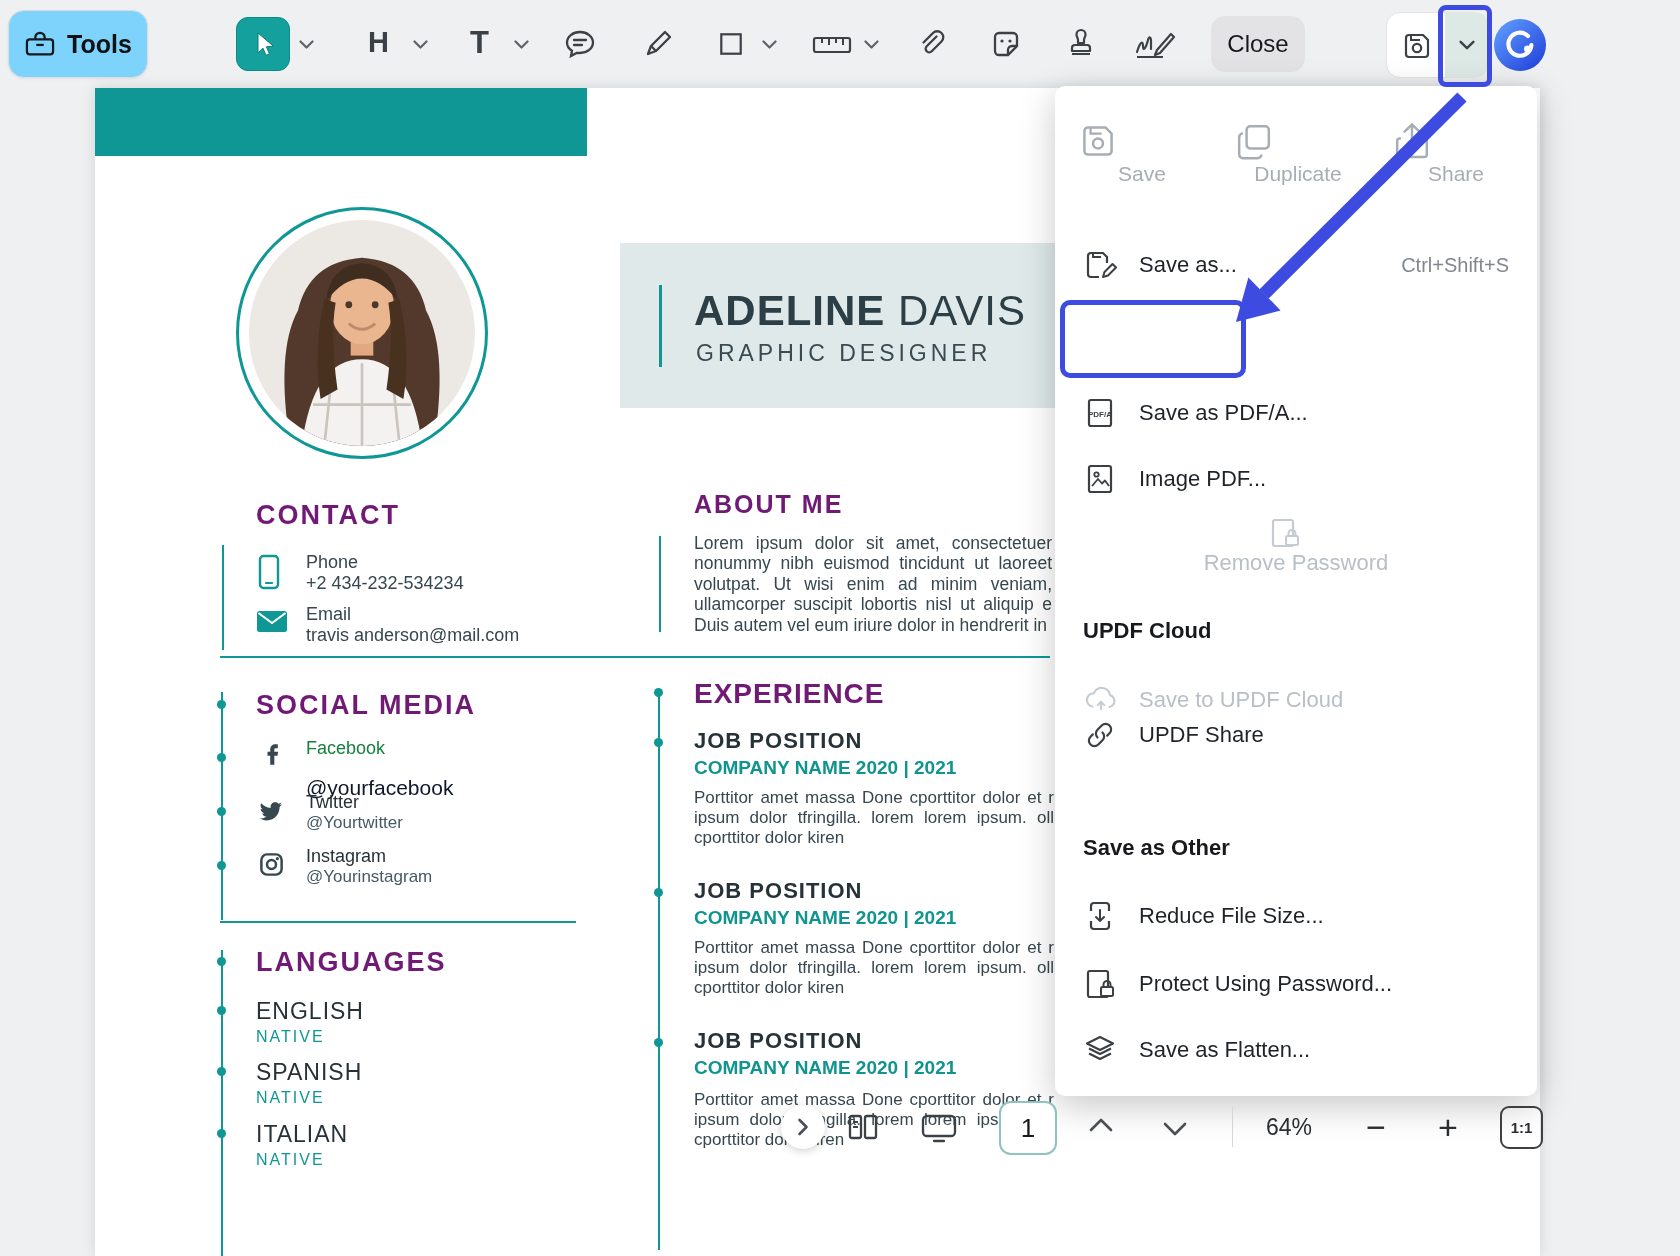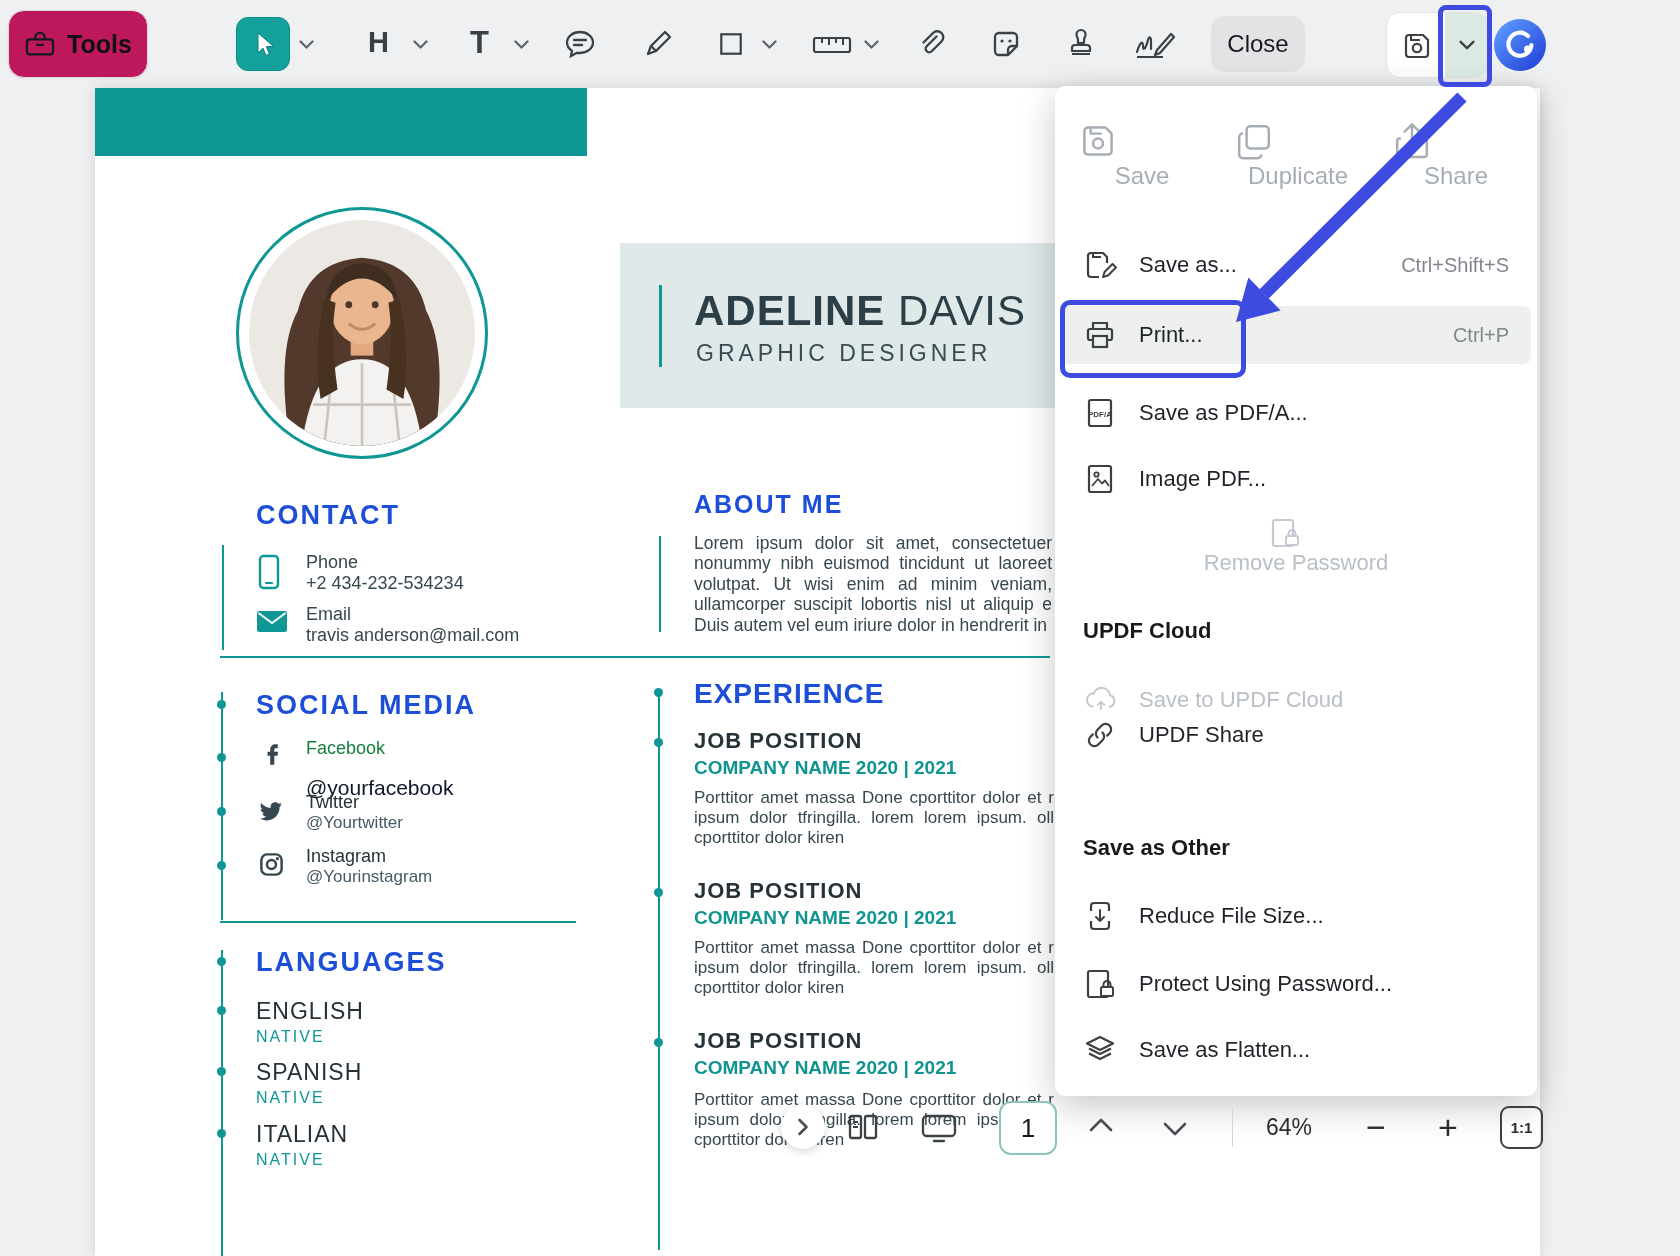--- a/index.html
+++ b/index.html
@@ -2,43 +2,43 @@
 <html><head>
 <meta charset="utf-8">
 <style>
   *{margin:0;padding:0;box-sizing:border-box}
   body{background:#d8d8da;font-family:"Liberation Sans",sans-serif}
   #app{position:relative;width:1680px;height:1256px;background:#eef0f1;overflow:hidden}
   .abs{position:absolute}
   .flexc{display:flex;align-items:center;justify-content:center}
   svg{display:block}
   
-  .tbtn{background:#be185d;border:1px solid #dddde0;border-radius:16px;box-shadow:0 1px 3px rgba(0,0,0,.06)}
+  .tbtn{background:#7dd3fc;border:1px solid #dddde0;border-radius:16px;box-shadow:0 1px 3px rgba(0,0,0,.06)}
   .chev{color:#5f6368}
   .ticon{color:#3c4145}
   
   .page{background:#fff;box-shadow:0 0 14px rgba(0,0,0,.12)}
   .teal-bg{background:#0e9795}
-  .sec-h{font-weight:700;color:#1d4ed8;letter-spacing:2px}
+  .sec-h{font-weight:700;color:#701a75;letter-spacing:2px}
   .vline,.hline{background:#0e9795}
   .dot{width:9px;height:9px;border-radius:50%;background:#0e9795;position:absolute}
   .body-txt{color:#37474f;text-align:justify;line-height:1.17}
   
   .menu{background:#fff;border-radius:10px;box-shadow:0 10px 36px rgba(0,0,0,.22)}
   .menu-row{position:absolute;left:6px;right:6px;height:58px;display:flex;align-items:center;padding:0 22px;border-radius:8px}
   .menu-row .mi{width:34px;height:34px;margin-right:22px;color:#3c4043;flex:none}
   .menu-row .lbl{font-size:22px;color:#1f2328}
   .menu-row .sc{margin-left:auto;font-size:20px;color:#82878f}
   .menu-row.dis .lbl{color:#b9bfc6}
   .menu-row.dis .mi{color:#c6cbd1}
   .menu-row.highlight{background:#edf0ec}
   .menu-h{position:absolute;left:28px;font-size:22px;font-weight:700;color:#17191c}
   .qa{position:absolute;width:130px;text-align:center;color:#a7adb4}
   .qa .mi{width:42px;height:42px;margin:0 auto 14px;color:#a7adb4}
-  .qa .lbl{font-size:24px}
+  .qa .lbl{font-size:21px}
   
   .ann{position:absolute;border:5px solid #3d4be0;z-index:60;pointer-events:none}
 </style>
 </head>
 <body>
 
 <div id="app">
 
   <div class="abs page" style="left:95px;top:88px;width:1445px;height:1168px;">
 
@@ -386,31 +386,20 @@
           <svg width="34" height="34" viewBox="0 0 34 34">
             <path d="M5 8a3 3 0 0 1 3-3h12l4 4v6M5 8v18a3 3 0 0 0 3 3h8" fill="none" stroke="currentColor" stroke-width="2.2"></path>
             <path d="M10 5v4h8" fill="none" stroke="currentColor" stroke-width="2"></path>
             <path d="M20 29l1.5-5 8-8 3.5 3.5-8 8Z" fill="none" stroke="currentColor" stroke-width="2" stroke-linejoin="round"></path>
           </svg>
         </span>
       <span class="lbl">Save as...</span>
       <span class="sc">Ctrl+Shift+S</span>
     </div>
 
-    <div class="menu-row highlight" style="top:220px;">
-      <span class="mi">
-          <svg width="34" height="34" viewBox="0 0 34 34">
-            <path d="M10 11V5h14v6" fill="none" stroke="currentColor" stroke-width="2.2"></path>
-            <rect x="5" y="11" width="24" height="11" rx="2" fill="none" stroke="currentColor" stroke-width="2.2"></rect>
-            <rect x="10" y="18" width="14" height="11" fill="#edf0ec" stroke="currentColor" stroke-width="2.2"></rect>
-          </svg>
-        </span>
-      <span class="lbl">Print...</span>
-      <span class="sc">Ctrl+P</span>
-    </div>
 
     <div class="menu-row" style="top:298px;">
       <span class="mi">
           <svg width="34" height="34" viewBox="0 0 34 34">
             <rect x="6" y="4" width="22" height="26" rx="2" fill="none" stroke="currentColor" stroke-width="2.2"></rect>
             <text x="17" y="20.5" font-size="8" font-weight="bold" text-anchor="middle" fill="currentColor">PDF/A</text>
           </svg>
         </span>
       <span class="lbl">Save as PDF/A...</span>
     </div>

